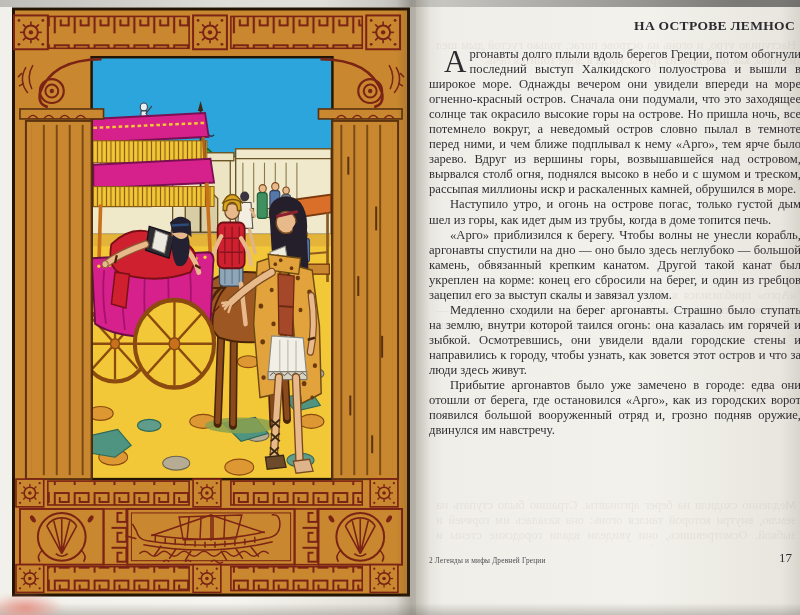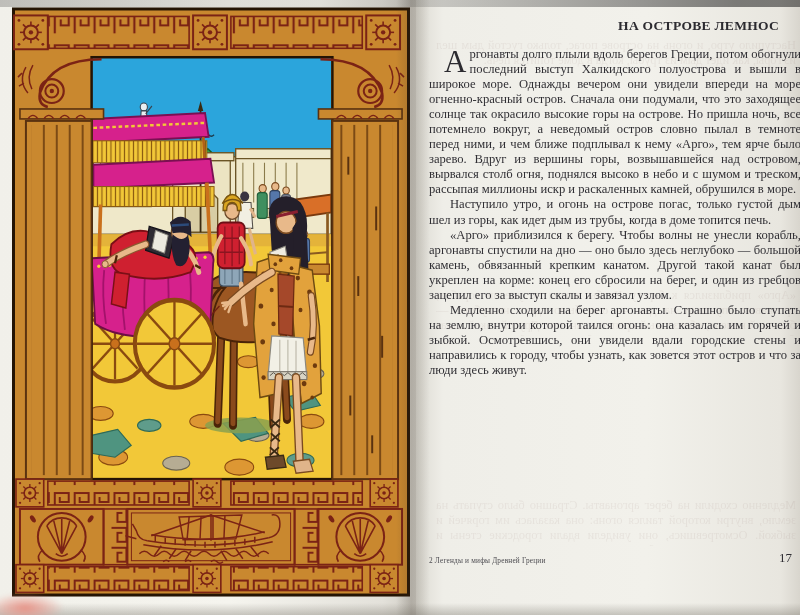--- a/index.html
+++ b/index.html
@@ -15,21 +15,21 @@
     background:linear-gradient(90deg,#dcdad2 0%,#efeee8 7%,#f2f1eb 60%,#e8e6df 95%,#d8d5cd 100%);}
   .gutter{position:absolute;left:396px;top:0;width:34px;height:615px;
     background:linear-gradient(90deg,rgba(0,0,0,0) 0%,rgba(60,50,40,.22) 45%,rgba(0,0,0,0) 100%);pointer-events:none;}
   .bottom-shade{position:absolute;left:0;bottom:0;width:800px;height:12px;
     background:linear-gradient(0deg,rgba(90,85,75,.30),rgba(0,0,0,0));}
   .finger{position:absolute;left:-14px;bottom:-8px;width:78px;height:30px;border-radius:50%;
     background:radial-gradient(closest-side,rgba(231,142,130,.95),rgba(231,142,130,0));filter:blur(2px);}
   
   .text-block{position:absolute;left:13px;top:14px;width:372px;}
   .chapter-title{font-weight:bold;font-size:13.5px;letter-spacing:.3px;color:#2c2b30;
-    text-align:right;padding-right:22px;margin:4px 0 13px 0;}
+    text-align:right;padding-right:6px;margin:4px 0 13px 0;}
   .para{margin:0;font-size:12.6px;line-height:15.05px;text-align:justify;
     text-indent:21px;color:#302f34;}
   .para.first{text-indent:0;}
   .dropcap{float:left;font-size:31px;line-height:25px;padding:2px 3px 0 15px;color:#2c2b30;}
   .page-footer{position:absolute;left:13px;right:8px;top:550px;height:18px;}
   .edition-note{position:absolute;left:0;top:6px;font-size:7.3px;color:#4c4b50;letter-spacing:.2px;}
   .page-number{position:absolute;left:0;right:0;top:0;text-align:right;font-size:13px;color:#2f2e33;}
   .ghost{position:absolute;width:360px;overflow:hidden;transform:scaleX(-1);
     color:rgba(130,95,90,1);opacity:.09;filter:blur(.7px);
     font-size:12.4px;line-height:15px;text-align:justify;pointer-events:none;}
@@ -473,20 +473,21 @@
     <div class="ghost" style="left:20px;top:288px;height:48px;">«Арго» приблизился к берегу. Чтобы волны не унесли корабль, аргонавты спустили на дно — оно было здесь неглубоко — большой камень, обвязанный крепким канатом. Другой такой канат был укреплен на корме: конец его сбросили на берег, и один из гребцов зацепил его за выступ скалы и завязал узлом.</div>
     <div class="ghost" style="left:20px;top:498px;height:48px;">Медленно сходили на берег аргонавты. Страшно было ступать на землю, внутри которой таился огонь: она казалась им горячей и зыбкой. Осмотревшись, они увидели вдали городские стены и направились к городу, чтобы узнать, как зовется этот остров и что за люди здесь живут.</div>
 
     <div class="text-block">
       <div class="chapter-title">НА ОСТРОВЕ ЛЕМНОС</div>
       <div id="paragraphs">
           <p class="para first"><span class="dropcap">А</span>ргонавты долго плыли вдоль берегов Греции, потом обогнули последний выступ Халкидского полуострова и вышли в широкое море. Однажды вечером они увидели впереди на море огненно-красный остров. Сначала они подумали, что это заходящее солнце так окрасило высокие горы на острове. Но пришла ночь, все потемнело вокруг, а неведомый остров словно пылал в темноте перед ними, и чем ближе подплывал к нему «Арго», тем ярче было зарево. Вдруг из вершины горы, возвышавшейся над островом, вырвался столб огня, поднялся высоко в небо и с шумом и треском, рассыпая миллионы искр и раскаленных камней, обрушился в море.</p>
           <p class="para">Наступило утро, и огонь на острове погас, только густой дым шел из горы, как идет дым из трубы, когда в доме топится печь.</p>
           <p class="para">«Арго» приблизился к берегу. Чтобы волны не унесли корабль, аргонавты спустили на дно — оно было здесь неглубоко — большой камень, обвязанный крепким канатом. Другой такой канат был укреплен на корме: конец его сбросили на берег, и один из гребцов зацепил его за выступ скалы и завязал узлом.</p>
           <p class="para">Медленно сходили на берег аргонавты. Страшно было ступать на землю, внутри которой таился огонь: она казалась им горячей и зыбкой. Осмотревшись, они увидели вдали городские стены и направились к городу, чтобы узнать, как зовется этот остров и что за люди здесь живут.</p>
+          <p class="para">Прибытие аргонавтов было уже замечено в городе: едва они отошли от берега, где остановился «Арго», как из городских ворот появился большой вооруженный отряд и, грозно подняв оружие, двинулся им навстречу.</p>
         </div>
     </div>
 
     <div class="page-footer">
       <span class="edition-note">2 Легенды и мифы Древней Греции</span>
       <span class="page-number">17</span>
     </div>
   </div>
 
   <div class="gutter"></div>

